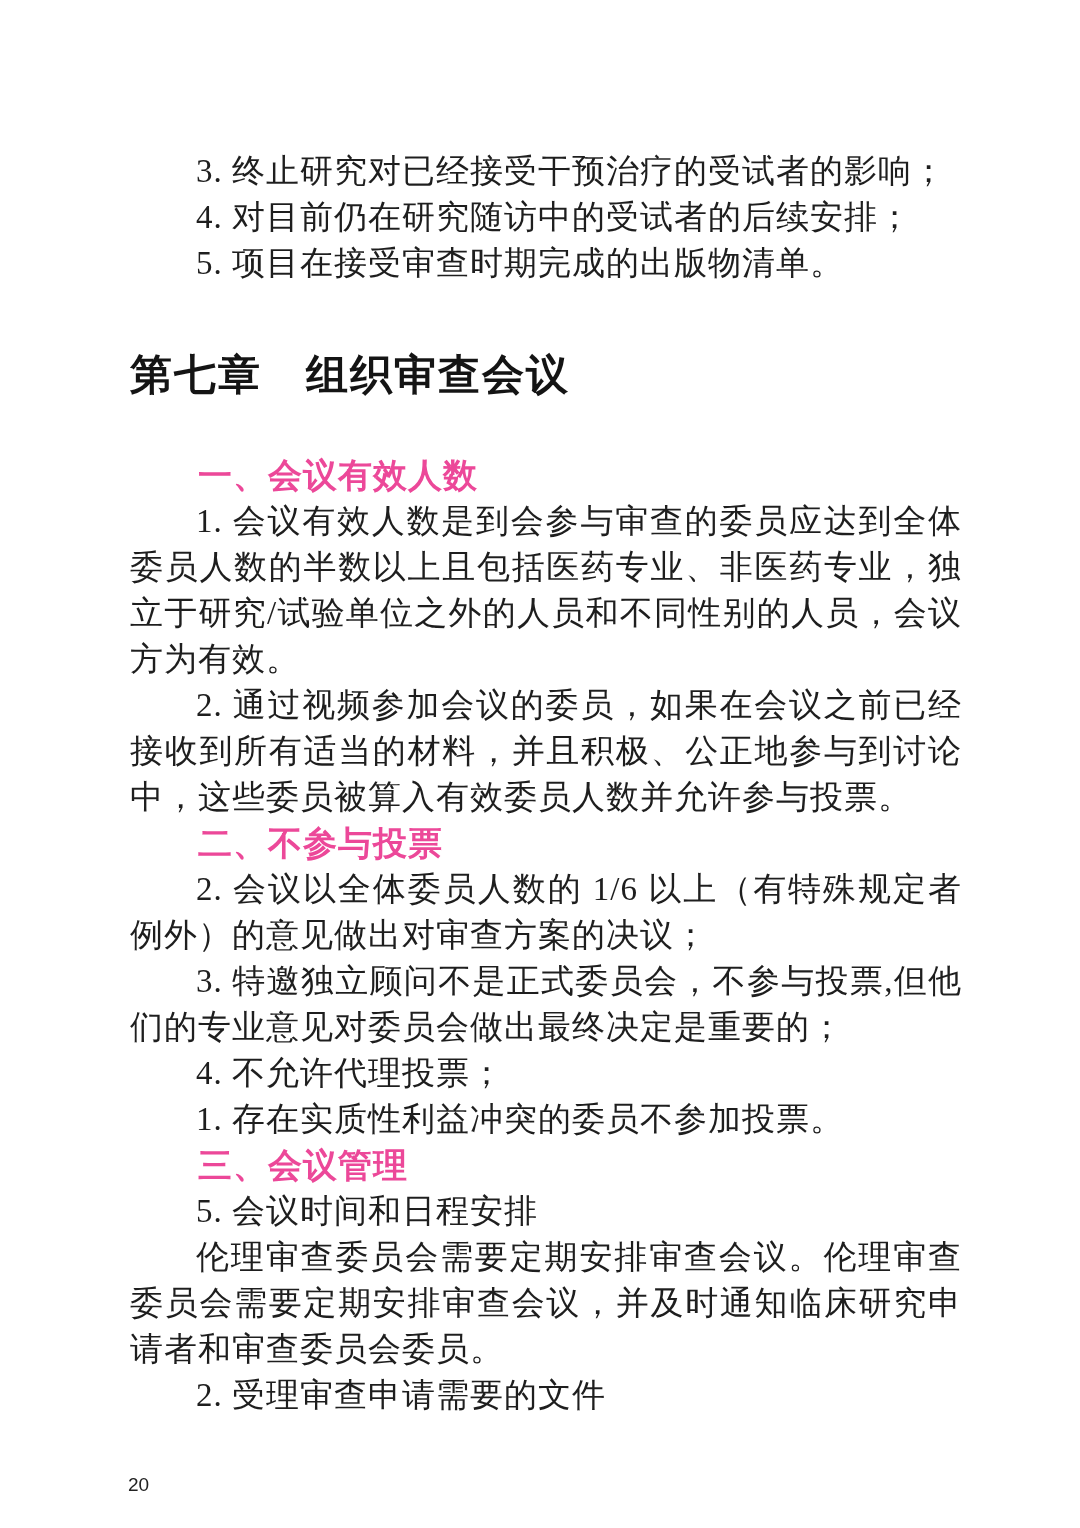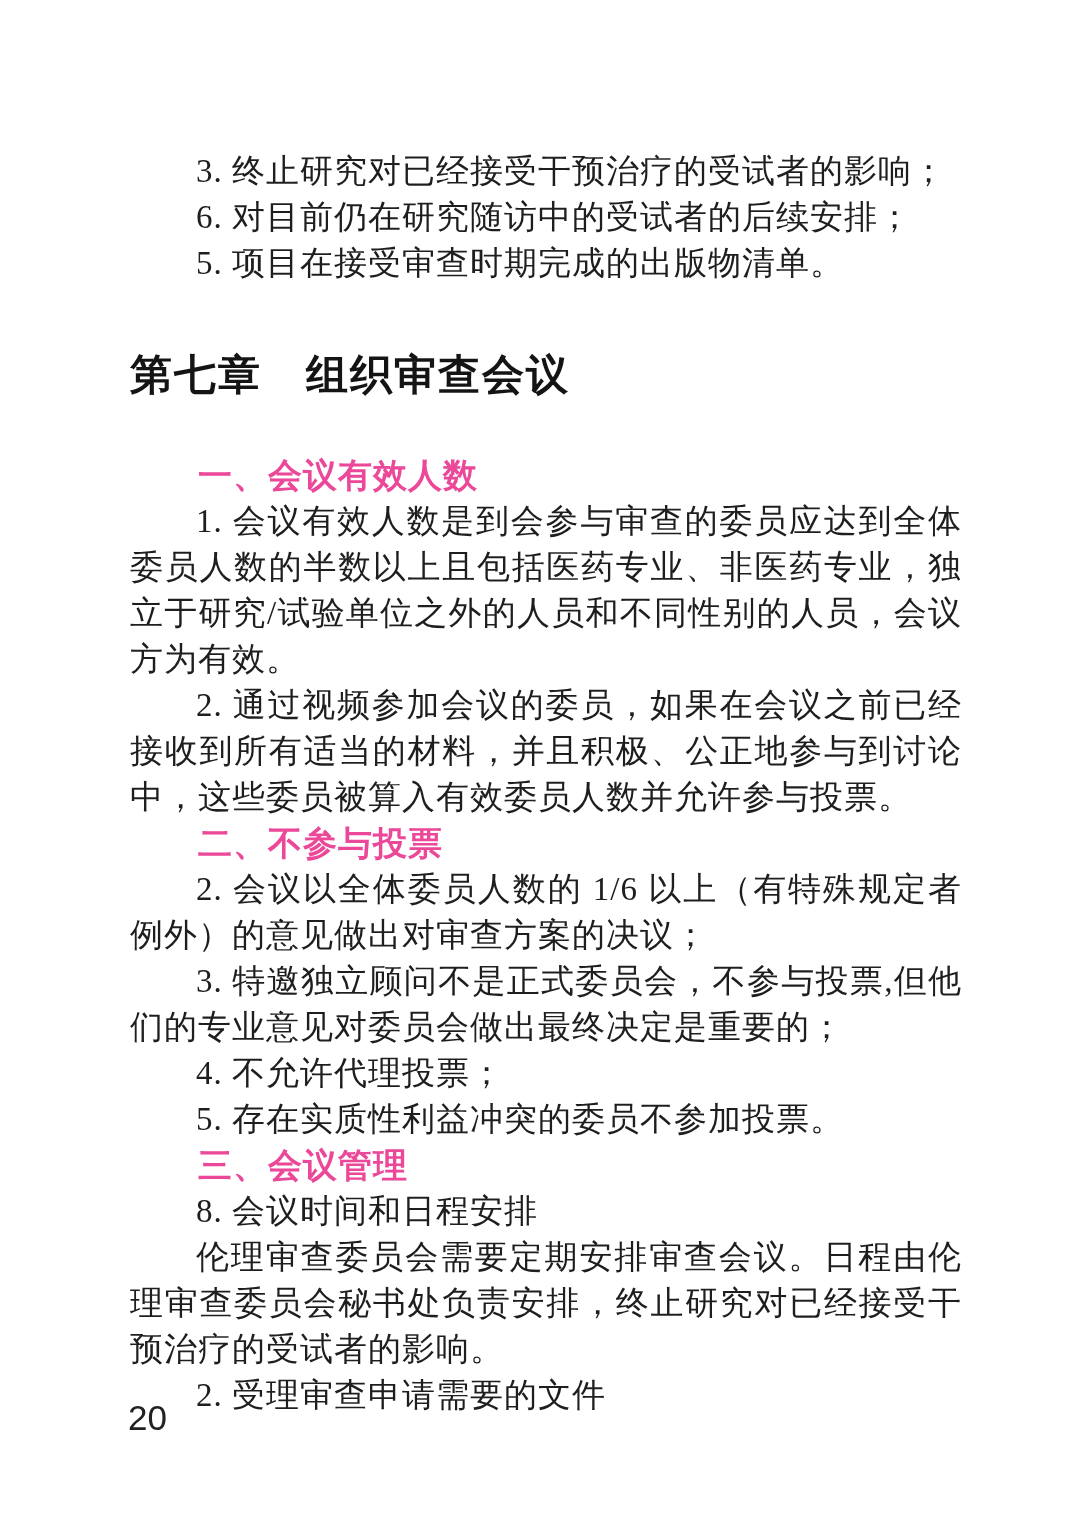--- a/index.html
+++ b/index.html
@@ -56,49 +56,49 @@
     font-size: 34px;
     line-height: 46px;
     text-indent: 2em;
     letter-spacing: 1px;
     color: #ec4899;
   }
 
   .page-number {
     position: absolute;
     left: 128px;
-    top: 1398px;
+    top: 1474px;
     font-family: "Liberation Sans", sans-serif;
-    font-size: 35px;
+    font-size: 19px;
     color: #222222;
   }
 </style>
 </head>
 <body>
 
 <div class="page">
   <div class="content">
 
     <p class="para">3. 终止研究对已经接受干预治疗的受试者的影响；</p>
-    <p class="para">6. 对目前仍在研究随访中的受试者的后续安排；</p>
+    <p class="para">4. 对目前仍在研究随访中的受试者的后续安排；</p>
     <p class="para">5. 项目在接受审查时期完成的出版物清单。</p>
 
     <h1 class="chapter-heading">第七章　组织审查会议</h1>
 
     <h2 class="section-heading">一、会议有效人数</h2>
     <p class="para">1. 会议有效人数是到会参与审查的委员应达到全体委员人数的半数以上且包括医药专业、非医药专业，独立于研究/试验单位之外的人员和不同性别的人员，会议方为有效。</p>
     <p class="para">2. 通过视频参加会议的委员，如果在会议之前已经接收到所有适当的材料，并且积极、公正地参与到讨论中，这些委员被算入有效委员人数并允许参与投票。</p>
 
     <h2 class="section-heading">二、不参与投票</h2>
     <p class="para">2. 会议以全体委员人数的 1/6 以上（有特殊规定者例外）的意见做出对审查方案的决议；</p>
     <p class="para">3. 特邀独立顾问不是正式委员会，不参与投票,但他们的专业意见对委员会做出最终决定是重要的；</p>
     <p class="para">4. 不允许代理投票；</p>
-    <p class="para">5. 存在实质性利益冲突的委员不参加投票。</p>
+    <p class="para">1. 存在实质性利益冲突的委员不参加投票。</p>
 
     <h2 class="section-heading">三、会议管理</h2>
-    <p class="para">8. 会议时间和日程安排</p>
-    <p class="para">伦理审查委员会需要定期安排审查会议。日程由伦理审查委员会秘书处负责安排，终止研究对已经接受干预治疗的受试者的影响。</p>
+    <p class="para">5. 会议时间和日程安排</p>
+    <p class="para">伦理审查委员会需要定期安排审查会议。伦理审查委员会需要定期安排审查会议，并及时通知临床研究申请者和审查委员会委员。</p>
     <p class="para">2. 受理审查申请需要的文件</p>
 
   </div>
 
   <div class="page-number">20</div>
 </div>
 
 </body></html>

